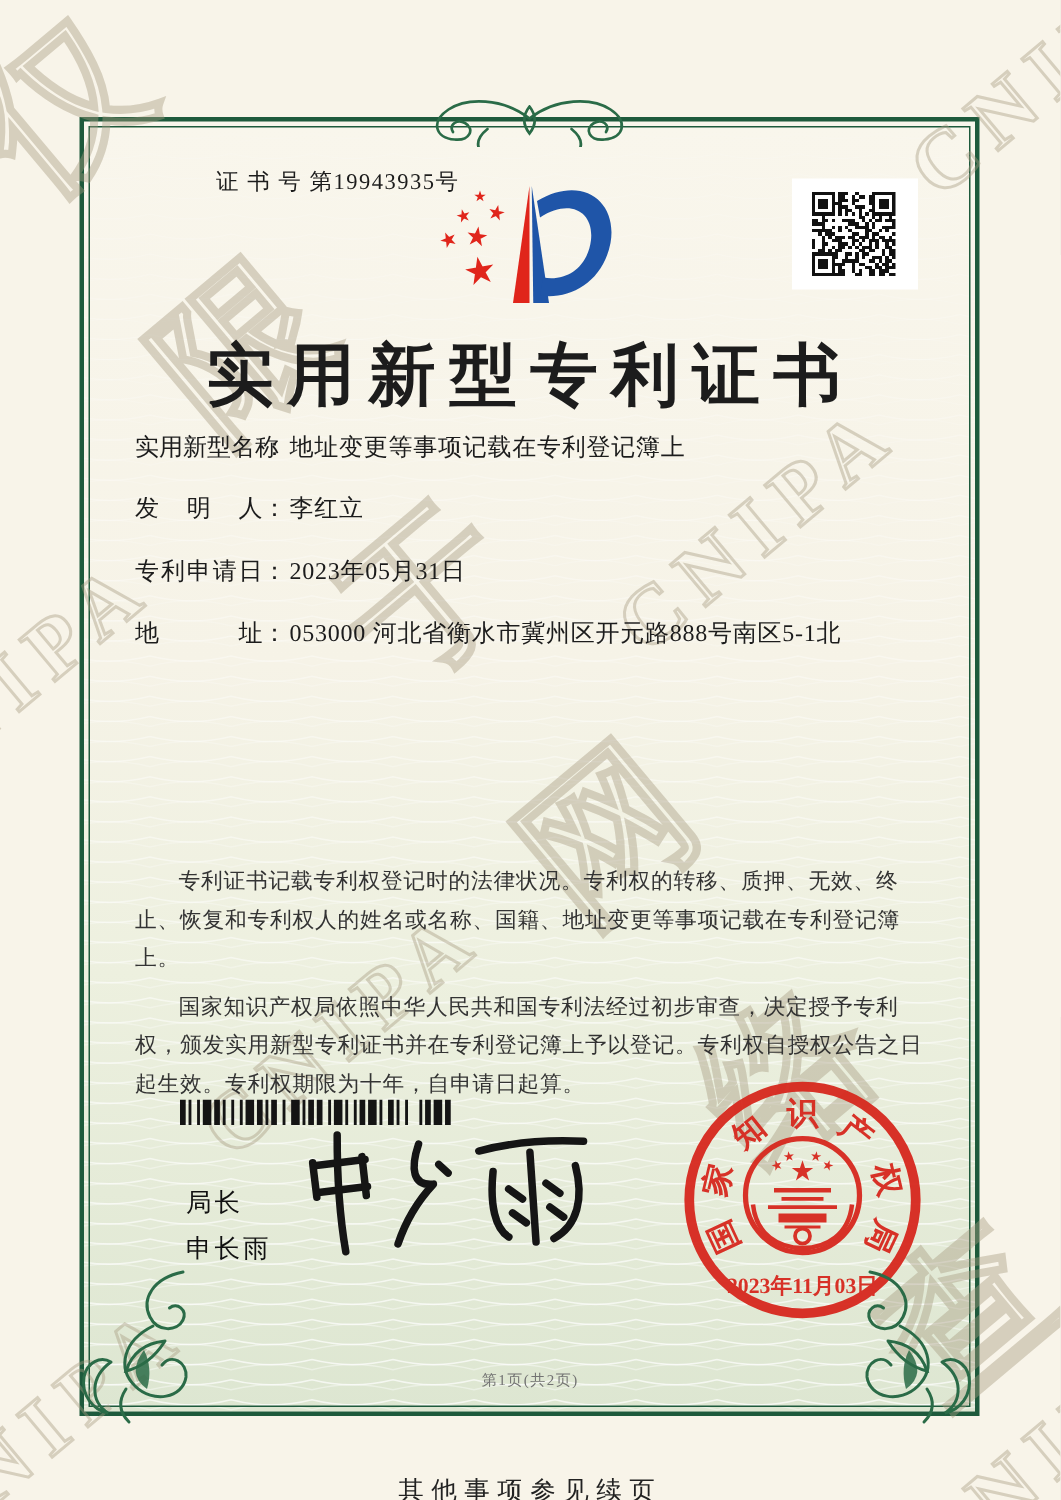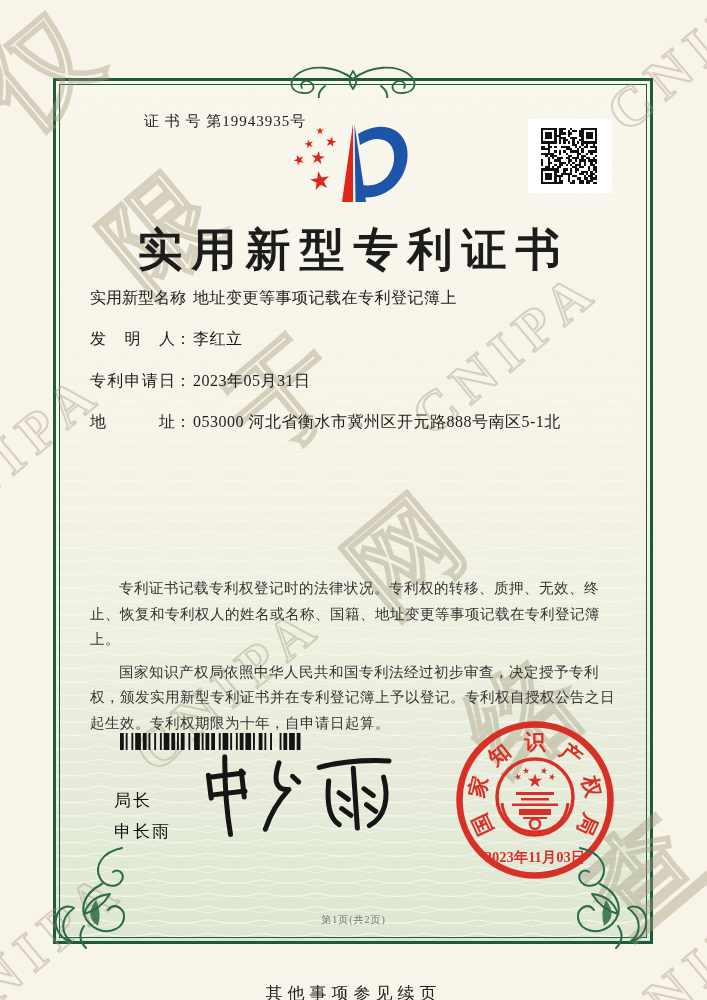--- a/index.html
+++ b/index.html
@@ -27,21 +27,21 @@
   .fields{position:absolute;left:90px;top:288px;width:545px;}
   .frow{height:41.4px;font-size:16px;white-space:nowrap;}
   .flabel{display:inline-block;width:85px;text-align:justify;text-align-last:justify;}
   .fcolon{display:inline-block;width:18px;}
   .fvalue{letter-spacing:.5px;}
   .fvalue-fixed{display:inline-block;width:172px;letter-spacing:.5px;}
   .paras{position:absolute;left:90px;top:576px;width:528px;font-size:14.5px;line-height:25.5px;color:#333;}
   .paras p{margin:0 0 7px 0;text-indent:2em;letter-spacing:.5px;}
   .barcode{position:absolute;left:120px;top:733px;height:17px;}
   .signature{position:absolute;left:196px;top:740px;transform:rotate(-2deg);}
-  .director{position:absolute;left:114px;top:786px;font-family:Liberation Mono, monospace;
+  .director{position:absolute;left:124px;top:786px;font-family:Liberation Sans, sans-serif;
             font-size:17px;line-height:31px;letter-spacing:2px;color:#111;}
   .seal{position:absolute;left:435px;top:700px;opacity:.95;}
   .page-info{position:absolute;left:0;top:913px;width:100%;text-align:center;font-size:10px;letter-spacing:1px;color:#737373;}
   .cont-note{position:absolute;left:0;top:950px;width:100%;text-align:center;font-size:17px;letter-spacing:5px;color:#222;margin-top:32px;}
   .flourish{position:absolute;z-index:2;}
   .fl-bl{left:44px;top:842px;}
   .fl-br{left:566px;top:842px;transform:scaleX(-1);}
   .ornament{position:absolute;left:253px;top:62px;z-index:2;}
 </style>
 </head>

